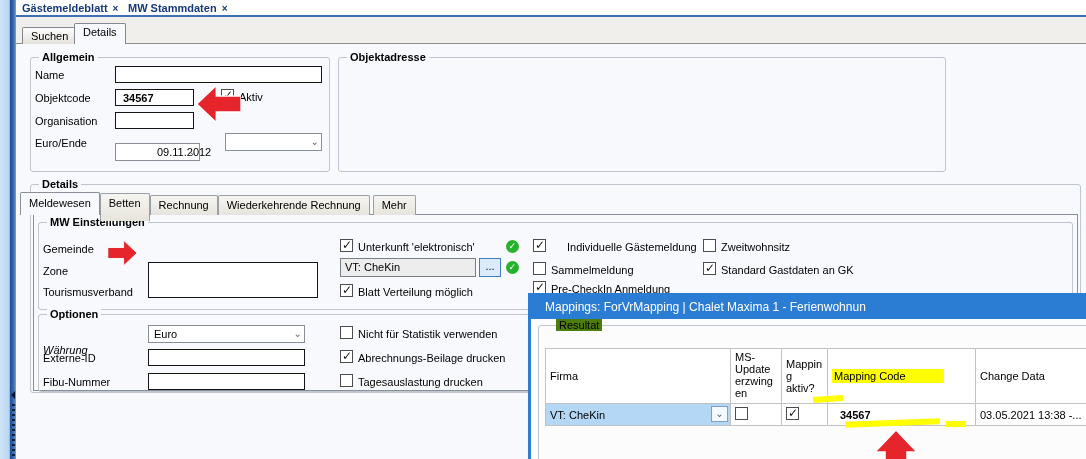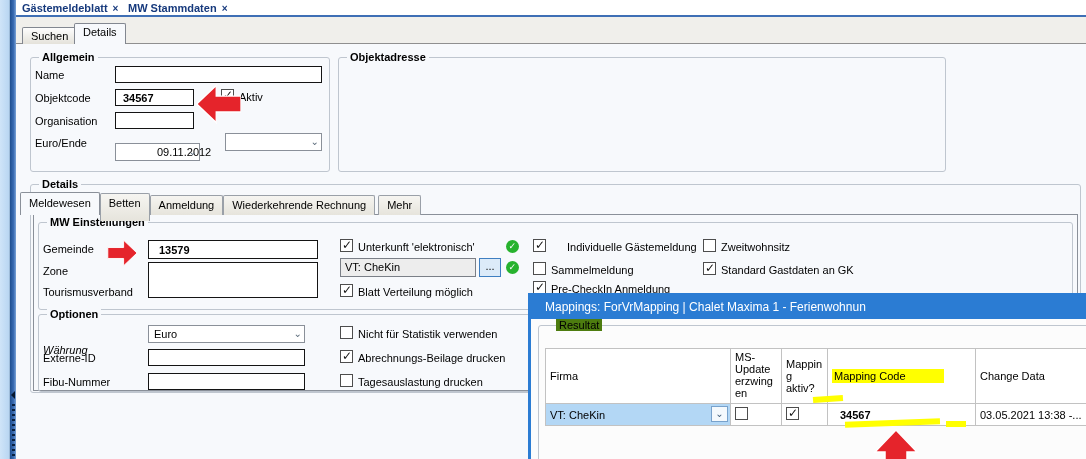--- a/index.html
+++ b/index.html
@@ -143,30 +143,29 @@
     <span class="gb-label">Objektadresse</span>
   </div>
 
   <div class="gb" style="left:30px;top:184px;width:1051px;height:209px;">
     <span class="gb-label">Details</span>
   </div>
   <div style="position:absolute;left:33px;top:214px;width:1045px;height:177px;border:1px solid #8a9099;background:#f7f9fc;"></div>
   <div style="position:absolute;left:20px;top:192px;display:flex;z-index:2;">
     <div class="dtab active" style="height:23px;padding:4px 8px 0;border:1px solid #8a9099;border-bottom:none;background:#f7f9fc;border-radius:2px 2px 0 0;"><span>Meldewesen</span></div>
     <div class="dtab" style="height:28px;margin-top:1px;padding:3px 8px 9px;border:1px solid #9aa0a8;border-bottom:none;background:linear-gradient(180deg,#f6f5f1,#e6e4dc);border-radius:2px 2px 0 0;"><span>Betten</span></div>
-    <div class="dtab" style="height:20px;margin-top:3px;padding:3px 8px 0;border:1px solid #9aa0a8;border-bottom:none;background:linear-gradient(180deg,#f6f5f1,#e6e4dc);border-radius:2px 2px 0 0;"><span>Anmeldung</span></div>
+    <div class="dtab" style="height:20px;margin-top:3px;padding:3px 8px 0;border:1px solid #9aa0a8;border-bottom:none;background:linear-gradient(180deg,#f6f5f1,#e6e4dc);border-radius:2px 2px 0 0;"><span>Rechnung</span></div>
     <div class="dtab" style="height:20px;margin-top:3px;padding:3px 8px 0;border:1px solid #9aa0a8;border-bottom:none;background:linear-gradient(180deg,#f6f5f1,#e6e4dc);border-radius:2px 2px 0 0;"><span>Wiederkehrende Rechnung</span></div>
     <div class="dtab" style="height:20px;margin-top:3px;margin-left:3px;padding:3px 8px 0;border:1px solid #9aa0a8;border-bottom:none;background:linear-gradient(180deg,#f6f5f1,#e6e4dc);border-radius:2px 2px 0 0;"><span>Mehr</span></div>
   </div>
 
   <div class="gb" style="left:38px;top:222px;width:1035px;height:88px;">
     <span class="gb-label">MW Einstellungen</span>
   </div>
   <span class="lbl" style="left:43px;top:243px;">Gemeinde</span>
-  <input class="tb" style="left: 148px; top: 240px; width: 170px; height: 19px; padding-left: 10px;" value="13579">
   <svg class="arrow-svg" style="left:100px;top:239px;z-index:5;" width="46" height="28" viewBox="0 0 50 46">
     <polygon points="0,14 26,14 26,2 48,23 26,44 26,32 0,32" fill="#e5242b" stroke="#ffffff" stroke-width="1.5"></polygon>
   </svg>
   <span class="lbl" style="left:43px;top:265px;">Zone</span>
   <input class="tb thin" style="left: 148px; top: 262px; width: 170px; height: 36px;">
   <span class="lbl" style="left:43px;top:286px;">Tourismusverband</span>
 
   <span class="cb checked" style="left:340px;top:239px;"></span>
   <span class="lbl" style="left:358px;top:241px;">Unterkunft 'elektronisch'</span>
   <span class="gicon" style="left:506px;top:240px;"></span>

